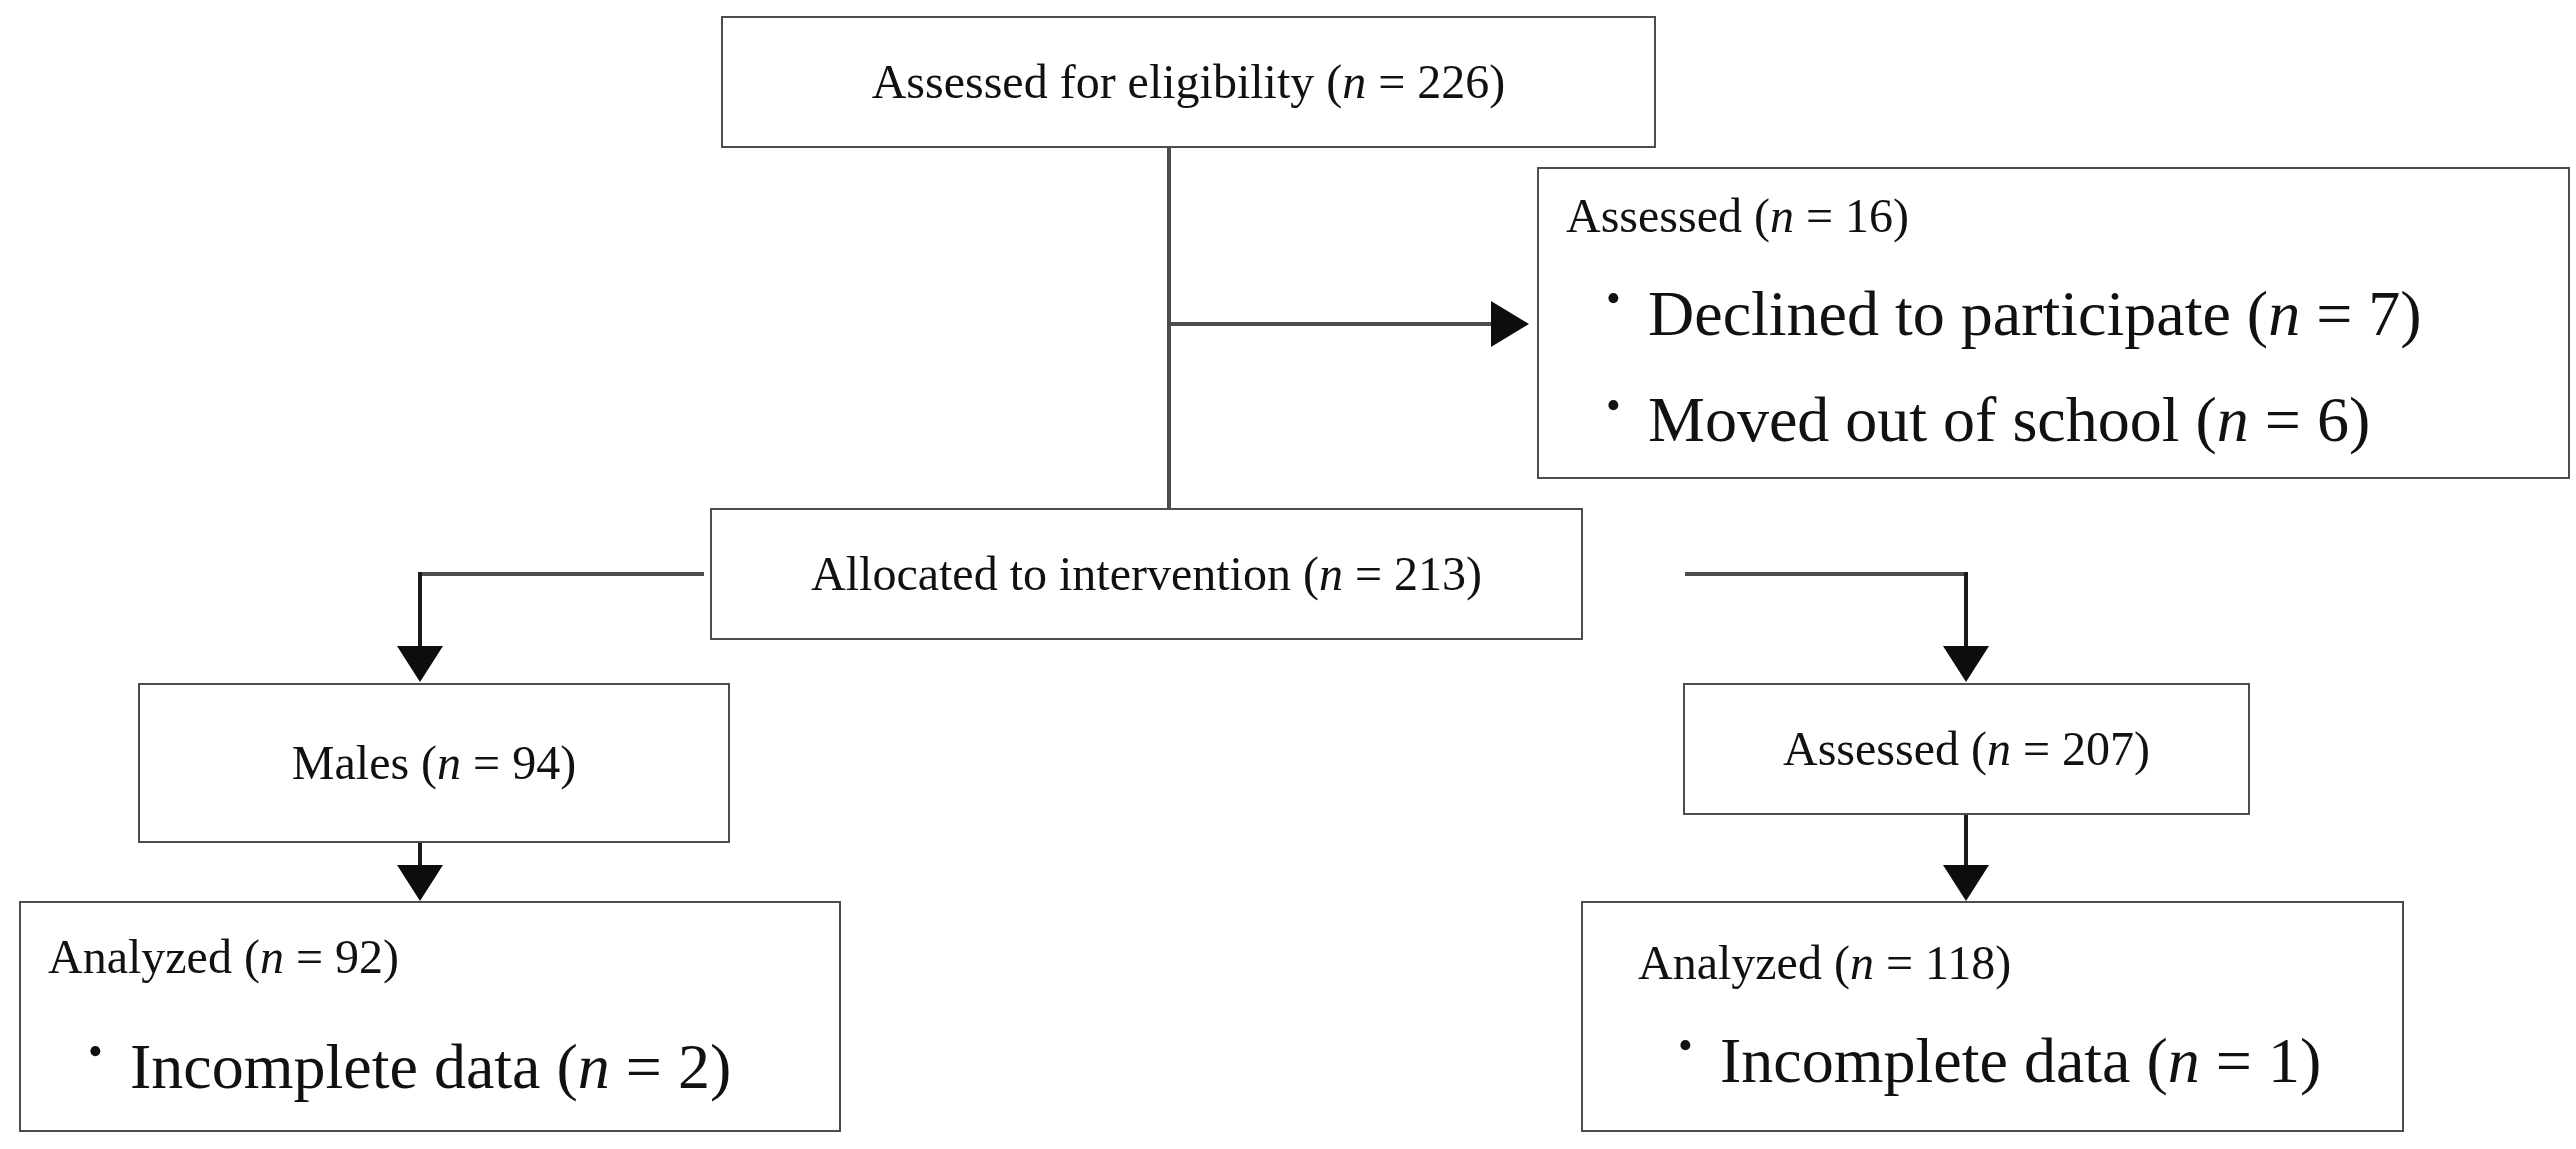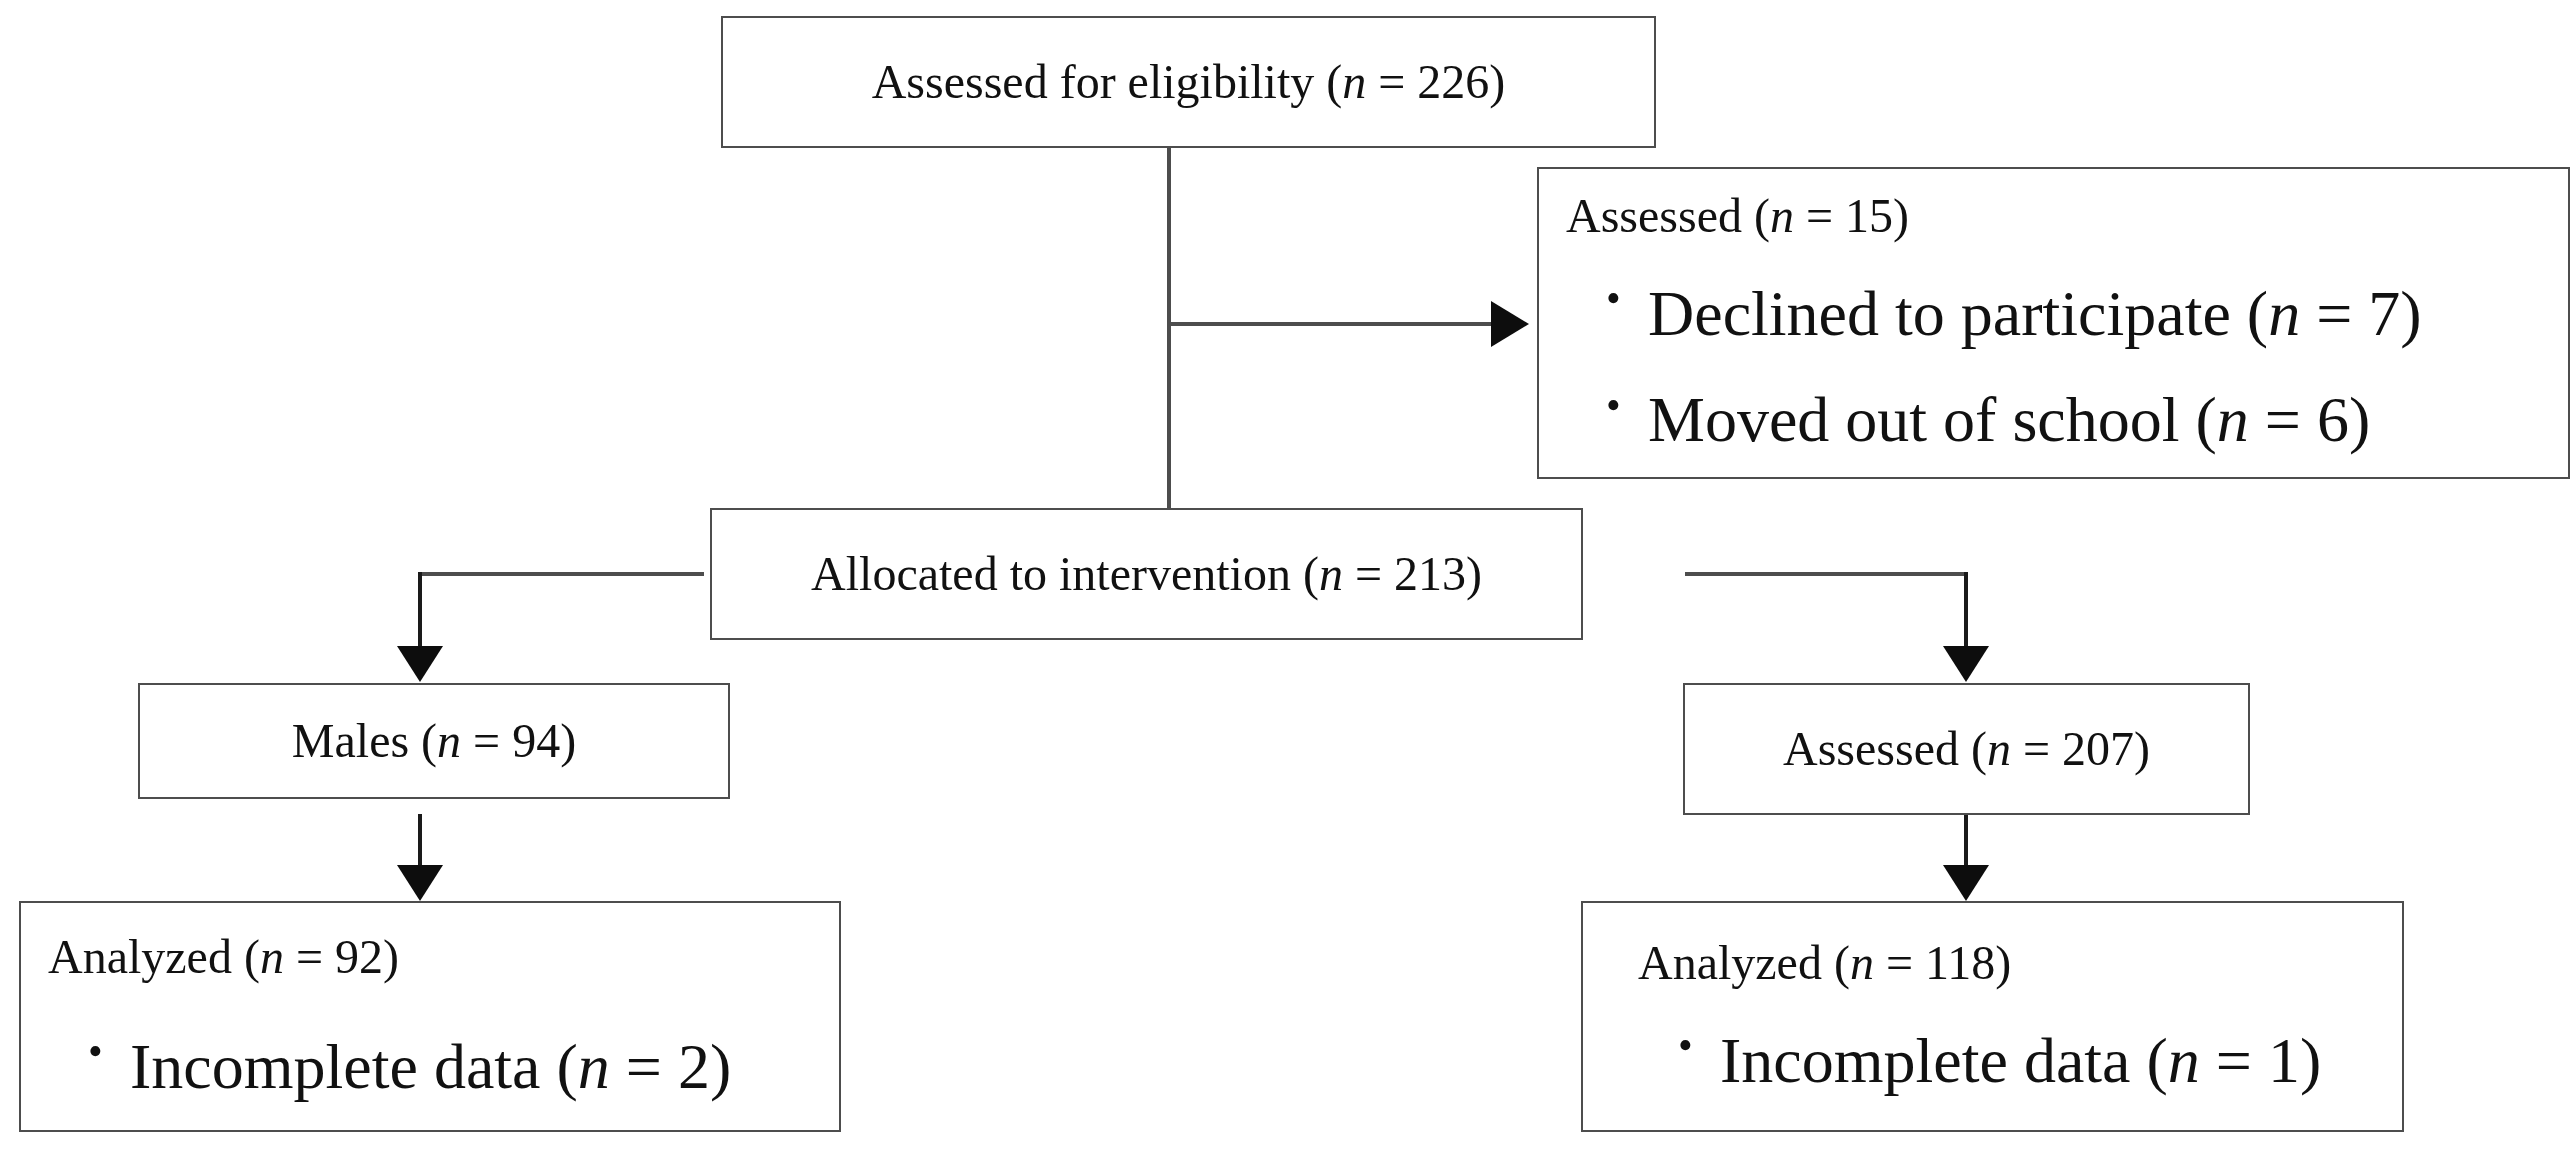--- a/index.html
+++ b/index.html
@@ -125,39 +125,39 @@
   <div class="arrow-down" style="left:1943px; top:865px;"></div>
 
   <div class="flow-box box-center" style="left:713px; top:16.3px; width:935px; height:132px;">
     <div class="box-line">
       <span>Assessed for eligibility (</span><span class="nvar">n</span><span> = </span><span>226</span><span>)</span>
     </div>
   </div>
 
   <div class="flow-box" style="left:1529px; top:167px; width:1033px; height:312px;">
     <div class="box-line box-heading">
-      <span>Assessed (</span><span class="nvar">n</span><span> = </span><span>15</span><span>)</span>
+      <span>Assessed (</span><span class="nvar">n</span><span> = </span><span>16</span><span>)</span>
     </div>
     <ul class="bullet-list">
       <li class="bullet-item">
         <span>Declined to participate (</span><span class="nvar">n</span><span> = </span><span>7</span><span>)</span>
       </li>
       <li class="bullet-item">
         <span>Moved out of school (</span><span class="nvar">n</span><span> = </span><span>6</span><span>)</span>
       </li>
     </ul>
   </div>
 
   <div class="flow-box box-center" style="left:702px; top:508px; width:873px; height:132px;">
     <div class="box-line">
       <span>Allocated to intervention (</span><span class="nvar">n</span><span> = </span><span>213</span><span>)</span>
     </div>
   </div>
 
-  <div class="flow-box box-center" style="left:130px; top:683px; width:592px; height:116px;">
+  <div class="flow-box box-center" style="left:130px; top:683px; width:592px; height:160px;">
     <div class="box-line">
       <span>Males (</span><span class="nvar">n</span><span> = </span><span>94</span><span>)</span>
     </div>
   </div>
 
   <div class="flow-box box-center" style="left:1675px; top:683px; width:567px; height:132px;">
     <div class="box-line">
       <span>Assessed (</span><span class="nvar">n</span><span> = </span><span>207</span><span>)</span>
     </div>
   </div>

